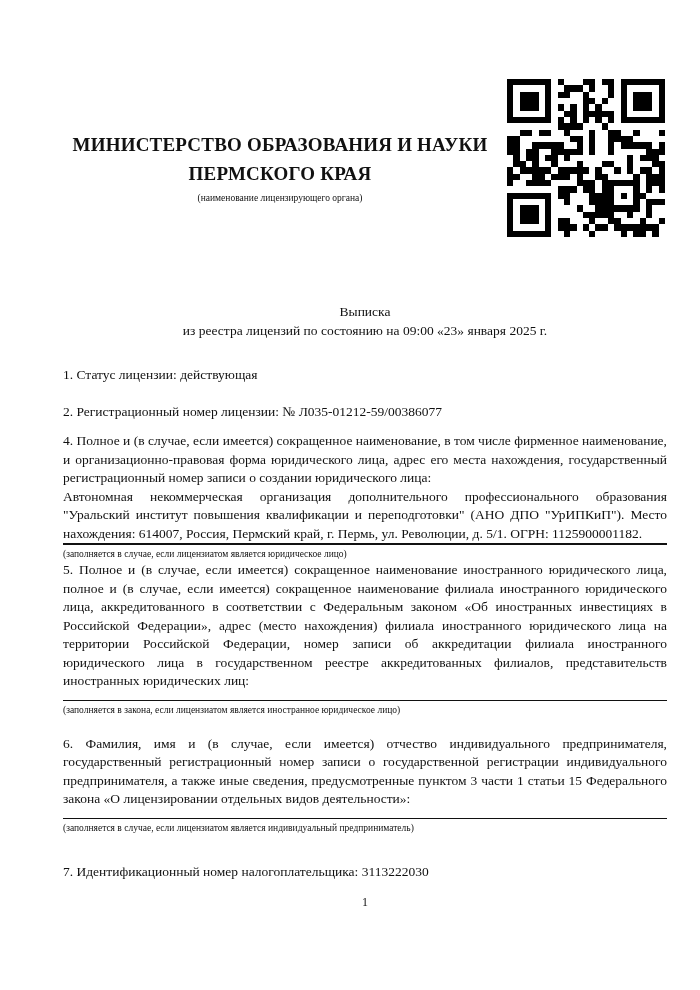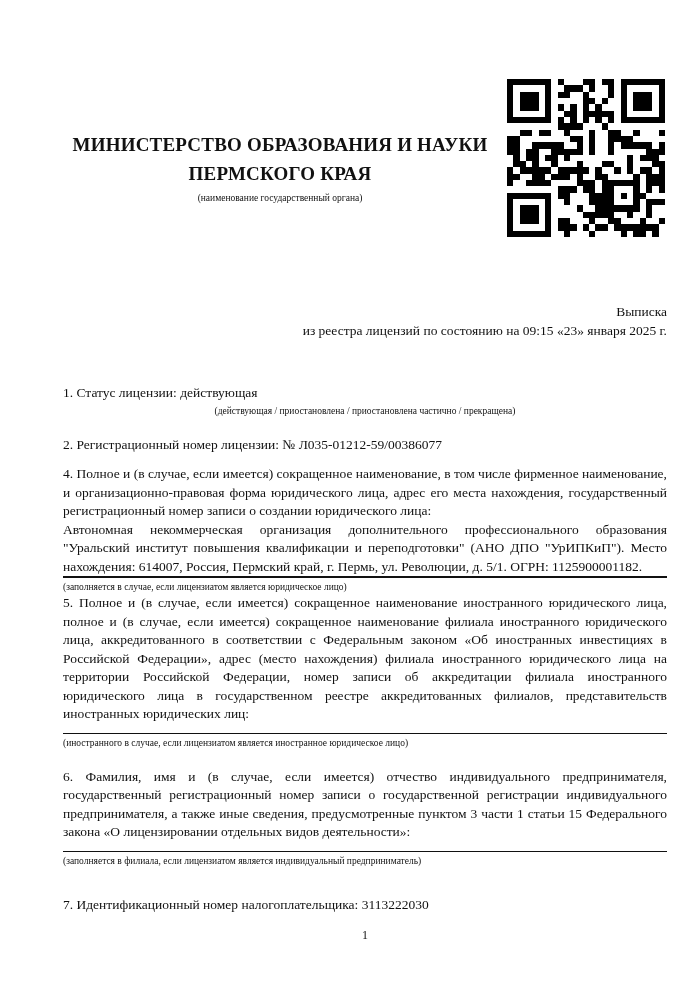--- a/index.html
+++ b/index.html
@@ -47,36 +47,36 @@
     position: absolute;
     left: 507px;
     top: 79px;
     width: 158px;
     height: 158px;
     background: #ffffff;
   }
   
   .doc-title {
     margin-top: 98px;
-    text-align: right;
+    text-align: center;
     font-size: 13.5px;
     line-height: 19px;
   }
   
   .item {
     font-size: 13.5px;
     line-height: 18.5px;
   }
   .item p {
     margin: 0;
   }
   .just {
     text-align: justify;
   }
-  .m-item1 { margin-top: 44px; }
+  .m-item1 { margin-top: 26px; }
   .m-item2 { margin-top: 18px; }
   .m-item3 { margin-top: 14px; }
   .m-item4 { margin-top: 11px; }
   .m-item5 { }
   .m-item6 { margin-top: 18px; }
   .m-item7 { margin-top: 28px; }
   .field-rule {
     border: none;
     border-top: 2px solid #111111;
     margin: 0;
@@ -438,57 +438,56 @@
       <rect x="23" y="24" width="1" height="1"></rect>
     </svg>
 
   <div class="content">
 
     <div class="header-block">
       <div class="ministry-name">
         <div>МИНИСТЕРСТВО ОБРАЗОВАНИЯ И НАУКИ</div>
         <div>ПЕРМСКОГО КРАЯ</div>
       </div>
-      <div class="header-caption">(наименование государственный органа)</div>
+      <div class="header-caption">(наименование лицензирующего органа)</div>
     </div>
 
     <div class="doc-title">
       <div>Выписка</div>
-      <div>из реестра лицензий по состоянию на 09:15 «23» января 2025 г.</div>
+      <div>из реестра лицензий по состоянию на 09:00 «23» января 2025 г.</div>
     </div>
 
     <div class="item m-item1">
       <p>1. Статус лицензии: действующая</p>
-      <div class="inline-caption">(действующая / приостановлена / приостановлена частично / прекращена)</div>
     </div>
 
     <div class="item m-item2">
       <p>2. Регистрационный номер лицензии: № Л035-01212-59/00386077</p>
     </div>
 
 
     <div class="item m-item4">
       <p class="just">4. Полное и (в случае, если имеется) сокращенное наименование, в том числе фирменное наименование, и организационно-правовая форма юридического лица, адрес его места нахождения, государственный регистрационный номер записи о создании юридического лица:</p>
       <p class="just">Автономная некоммерческая организация дополнительного профессионального образования "Уральский институт повышения квалификации и переподготовки" (АНО ДПО "УрИПКиП"). Место нахождения: 614007, Россия, Пермский край, г. Пермь, ул. Революции, д. 5/1. ОГРН: 1125900001182.</p>
       <hr class="field-rule">
       <div class="field-caption">(заполняется в случае, если лицензиатом является юридическое лицо)</div>
     </div>
 
     <div class="item m-item5">
       <p class="just">5. Полное и (в случае, если имеется) сокращенное наименование иностранного юридического лица, полное и (в случае, если имеется) сокращенное наименование филиала иностранного юридического лица, аккредитованного в соответствии с Федеральным законом «Об иностранных инвестициях в Российской Федерации», адрес (место нахождения) филиала иностранного юридического лица на территории Российской Федерации, номер записи об аккредитации филиала иностранного юридического лица в государственном реестре аккредитованных филиалов, представительств иностранных юридических лиц:</p>
       <p class="just"></p>
       <hr class="field-rule thin gap">
-      <div class="field-caption">(иностранного в случае, если лицензиатом является иностранное юридическое лицо)</div>
+      <div class="field-caption">(заполняется в закона, если лицензиатом является иностранное юридическое лицо)</div>
     </div>
 
     <div class="item m-item6">
       <p class="just">6. Фамилия, имя и (в случае, если имеется) отчество индивидуального предпринимателя, государственный регистрационный номер записи о государственной регистрации индивидуального предпринимателя, а также иные сведения, предусмотренные пунктом 3 части 1 статьи 15 Федерального закона «О лицензировании отдельных видов деятельности»:</p>
       <p class="just"></p>
       <hr class="field-rule thin gap">
-      <div class="field-caption">(заполняется в филиала, если лицензиатом является индивидуальный предприниматель)</div>
+      <div class="field-caption">(заполняется в случае, если лицензиатом является индивидуальный предприниматель)</div>
     </div>
 
     <div class="item m-item7">
       <p>7. Идентификационный номер налогоплательщика: 3113222030</p>
     </div>
 
     <div class="page-number">1</div>
 
   </div>
 </div>

